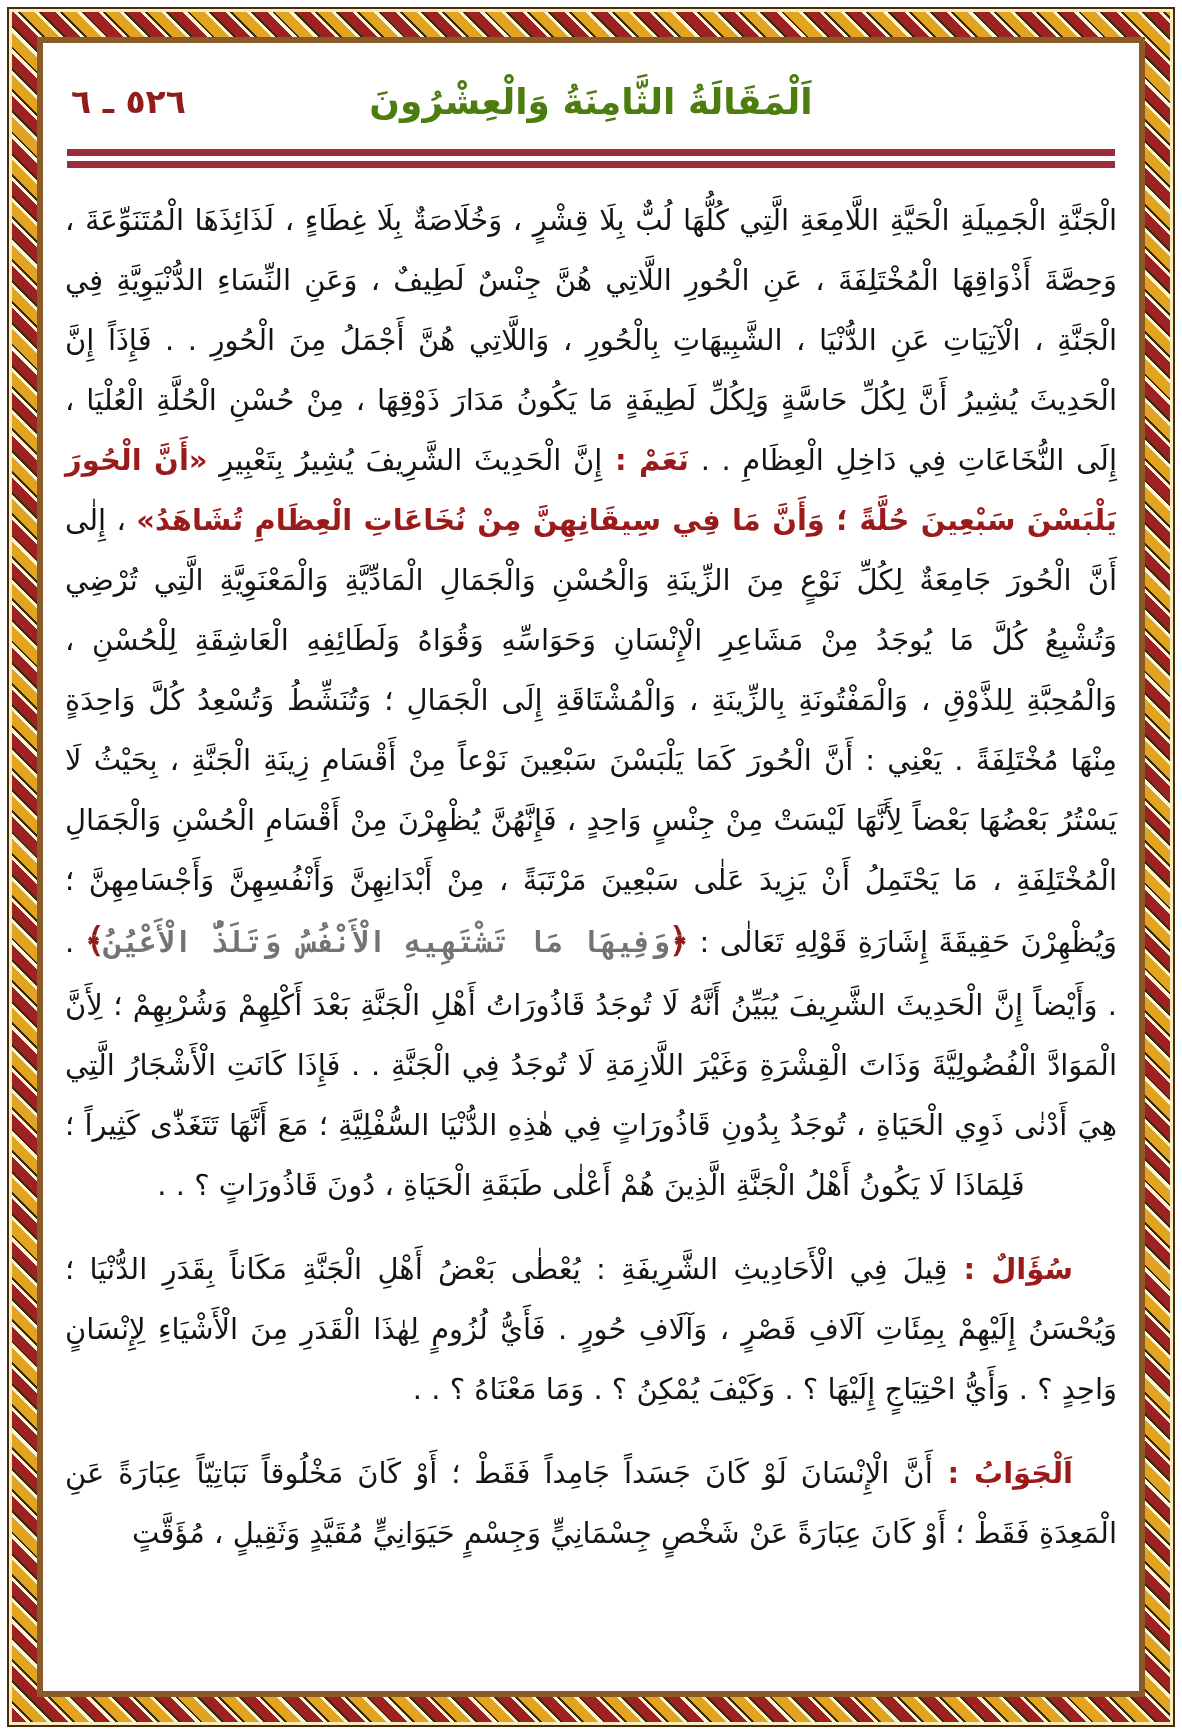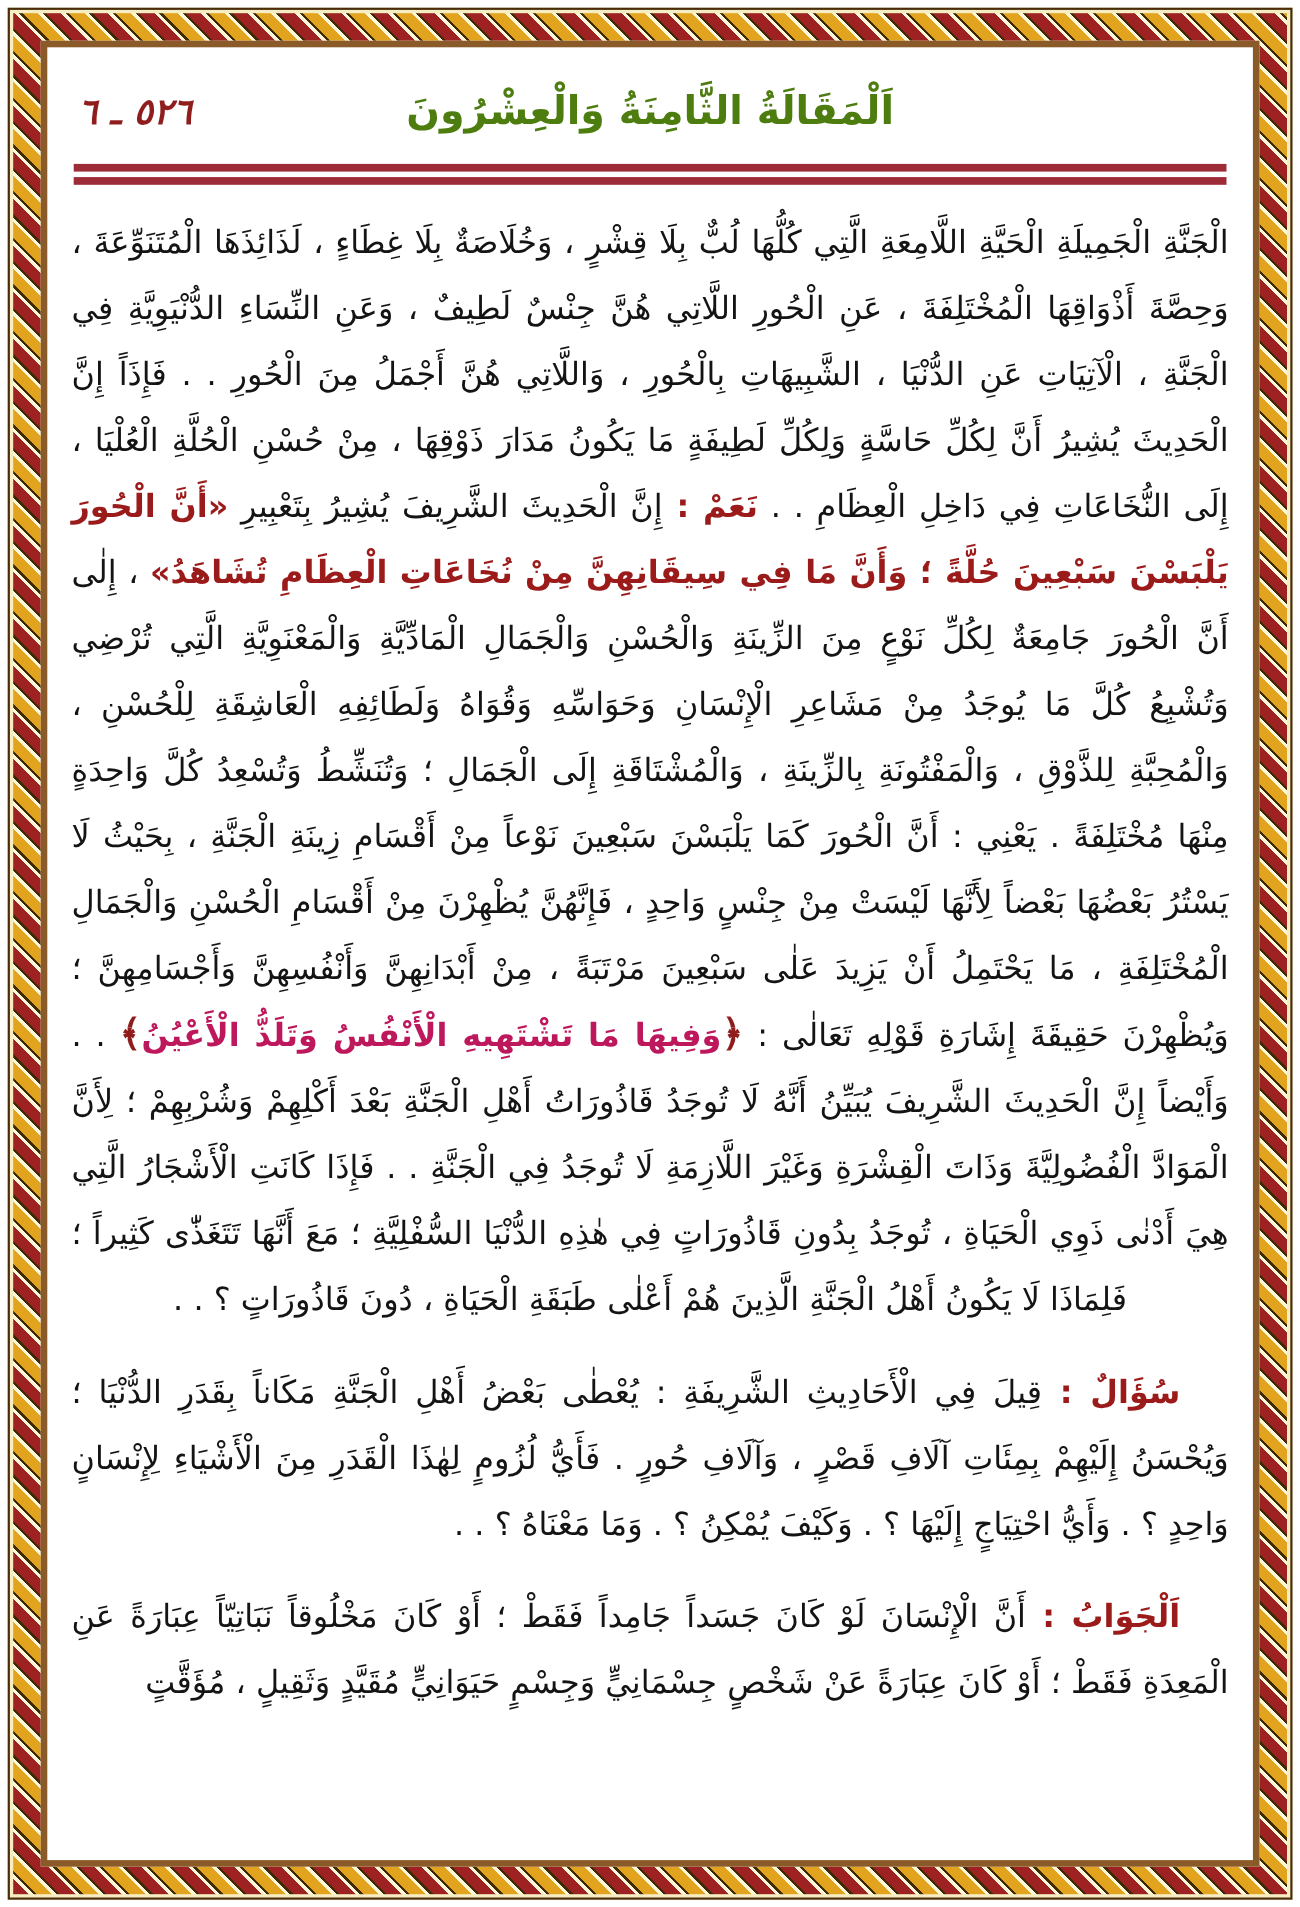--- a/index.html
+++ b/index.html
@@ -59,21 +59,20 @@
     line-height:74px;
   }
   .hdr .pgnum{
     position:absolute;
     left:6px; top:0;
     font-size:33px;
     font-weight:bold;
     color:#8f1d1d;
     line-height:74px;
     direction:rtl;
-    font-style:italic;
   }
   .dbl-rule{
     height:19px;
     box-sizing:border-box;
     border-top:7px solid #9e2b38;
     border-bottom:7px solid #9e2b38;
     margin:10px 2px 0 2px;
   }
   .body-text{
     margin-top:22px;
@@ -82,21 +81,21 @@
     color:#141414;
     text-align:justify;
   }
   p.para{margin:0;}
   p.para1{text-align-last:center;}
   p.para2, p.para3{
     margin-top:24px;
     text-indent:44px;
   }
   .red{color:#9b1b1b;font-weight:bold;}
-  .blue{color:#be185d;font-weight:bold;}
+  .blue{color:#737373;font-weight:bold;font-family:Liberation Mono, monospace;}
   .bracket{color:#8f1d1d;font-weight:bold;font-size:34px;}
 </style>
 </head>
 <body>
 
 <div class="page">
 
   <div class="frame-outer">
     <div class="frame-band">
       <div class="frame-inner"></div>

